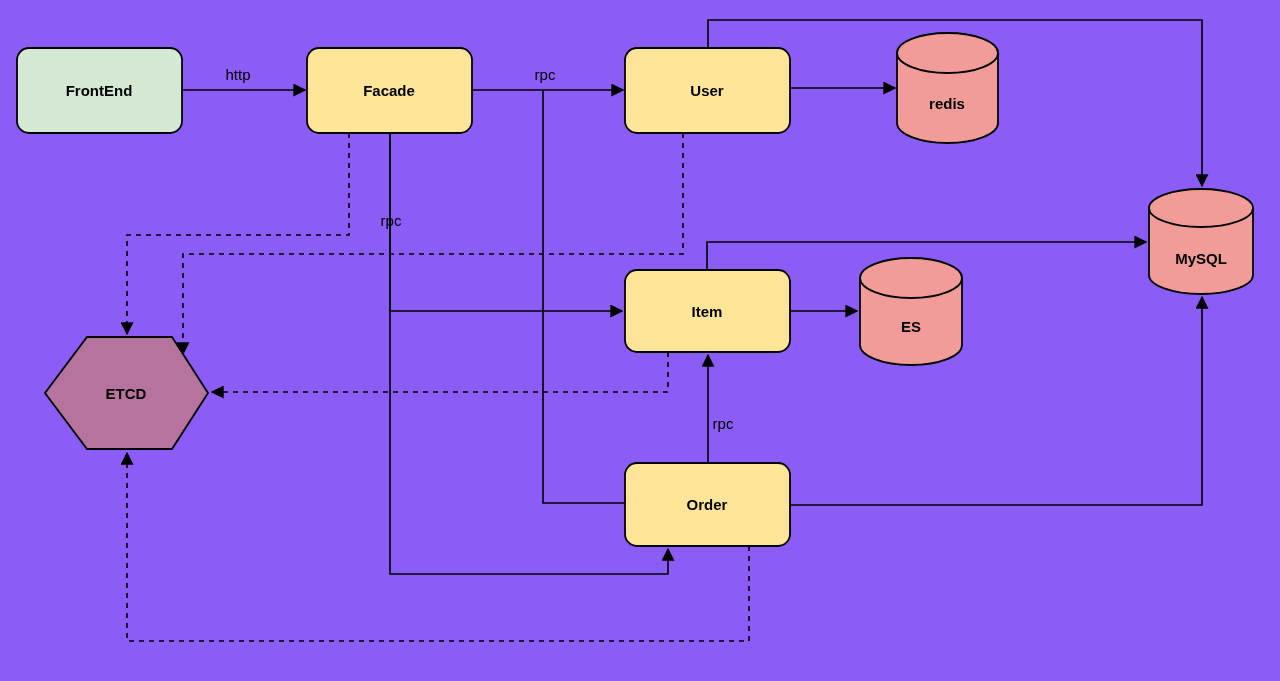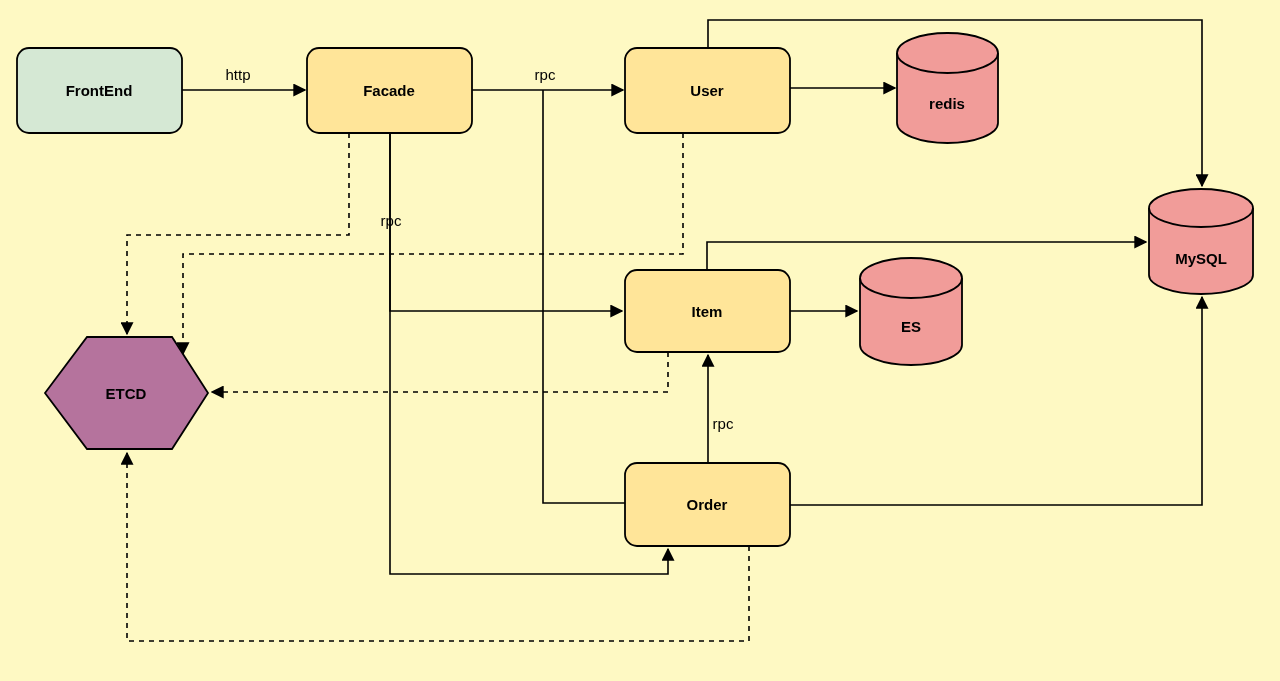--- a/index.html
+++ b/index.html
@@ -8,21 +8,21 @@
     background: #ffffff;
     width: 1280px;
     height: 681px;
     overflow: hidden;
     font-family: "Liberation Sans", sans-serif;
   }
   .diagram-wrap {
     position: relative;
     width: 1280px;
     height: 681px;
-    background: #fef9c3;
+    background: #8b5cf6;
     text-decoration: underline;
   }
   svg { display: block; }
   .node-shape {
     stroke: #000000;
     stroke-width: 1.8;
   }
   .cyl-inner {
     fill: none;
     stroke: #000000;

